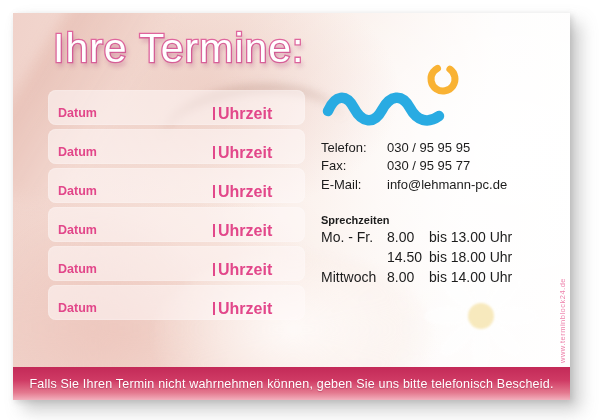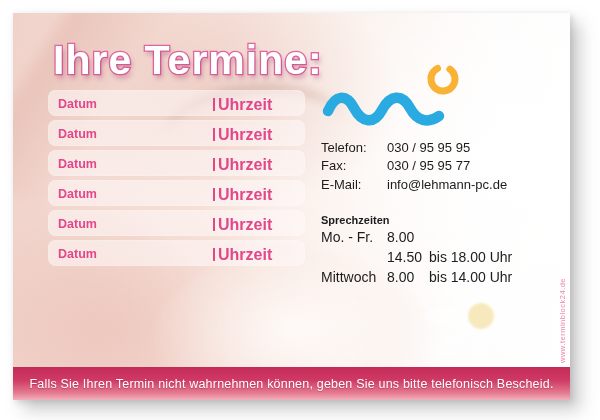--- a/index.html
+++ b/index.html
@@ -29,31 +29,31 @@
   .bg-rose { position: absolute; left: 140px; top: 240px; width: 280px; height: 170px;
     background: radial-gradient(ellipse at 50% 45%, rgba(255,253,252,0.85), rgba(250,238,232,0.35) 55%, rgba(250,238,232,0) 75%);
     border-radius: 50%; filter: blur(4px); }
   .bg-cheek { position: absolute; left: -40px; top: 200px; width: 240px; height: 230px;
     background: radial-gradient(ellipse, rgba(235,193,184,0.5), rgba(235,193,184,0) 70%);
     border-radius: 50%; filter: blur(6px); }
   .daisy { position: absolute; left: 408px; top: 248px; opacity: 0.55; filter: blur(1.2px); }
 
   
   .title {
-    position: absolute; left: 40px; top: 24px;
-    font-size: 41px; font-weight: bold; letter-spacing: 1px;
+    position: absolute; left: 40px; top: 12px;
+    font-size: 41px; font-weight: normal; letter-spacing: 1px;
     color: #ffffff;
     -webkit-text-stroke: 2.6px #e0679f;
     paint-order: stroke fill;
     text-shadow: 2px 4px 5px rgba(173,62,120,0.45);
   }
 
   
   .slots { position: absolute; left: 35px; top: 77px; width: 257px; }
-  .slot { position: relative; width: 257px; height: 26px; margin-bottom: 4px;
+  .slot { position: relative; width: 257px; height: 35px; margin-bottom: 4px;
     background: rgba(255, 250, 250, 0.55); border-radius: 8px;
     box-shadow: 0 0 2px rgba(255,255,255,0.6) inset; }
   .slot-date { position: absolute; left: 10px; bottom: 5px;
     font-size: 12.5px; font-weight: 600; color: #e2478a; }
   .slot-time { position: absolute; left: 165px; bottom: 5px;
     font-size: 16px; font-weight: 600; color: #e2478a;
     border-left: 2px solid #e2478a; padding-left: 3px; line-height: 13px; }
 
   
   .info { position: absolute; left: 308px; top: 46px; width: 235px; z-index: 2; }
@@ -159,20 +159,21 @@
           <span>E-Mail:</span>
           <span>info@lehmann-pc.de</span>
         </div>
       </div>
 
       <div class="hours">
         <div class="hours-heading">Sprechzeiten</div>
         <div class="hours-row">
           <span>Mo. - Fr.</span>
           <span>8.00</span>
+          <span>bis 13.00 Uhr</span>
         </div>
         <div class="hours-row">
           <span></span>
           <span>14.50</span>
           <span>bis 18.00 Uhr</span>
         </div>
         <div class="hours-row">
           <span>Mittwoch</span>
           <span>8.00</span>
           <span>bis 14.00 Uhr</span>

